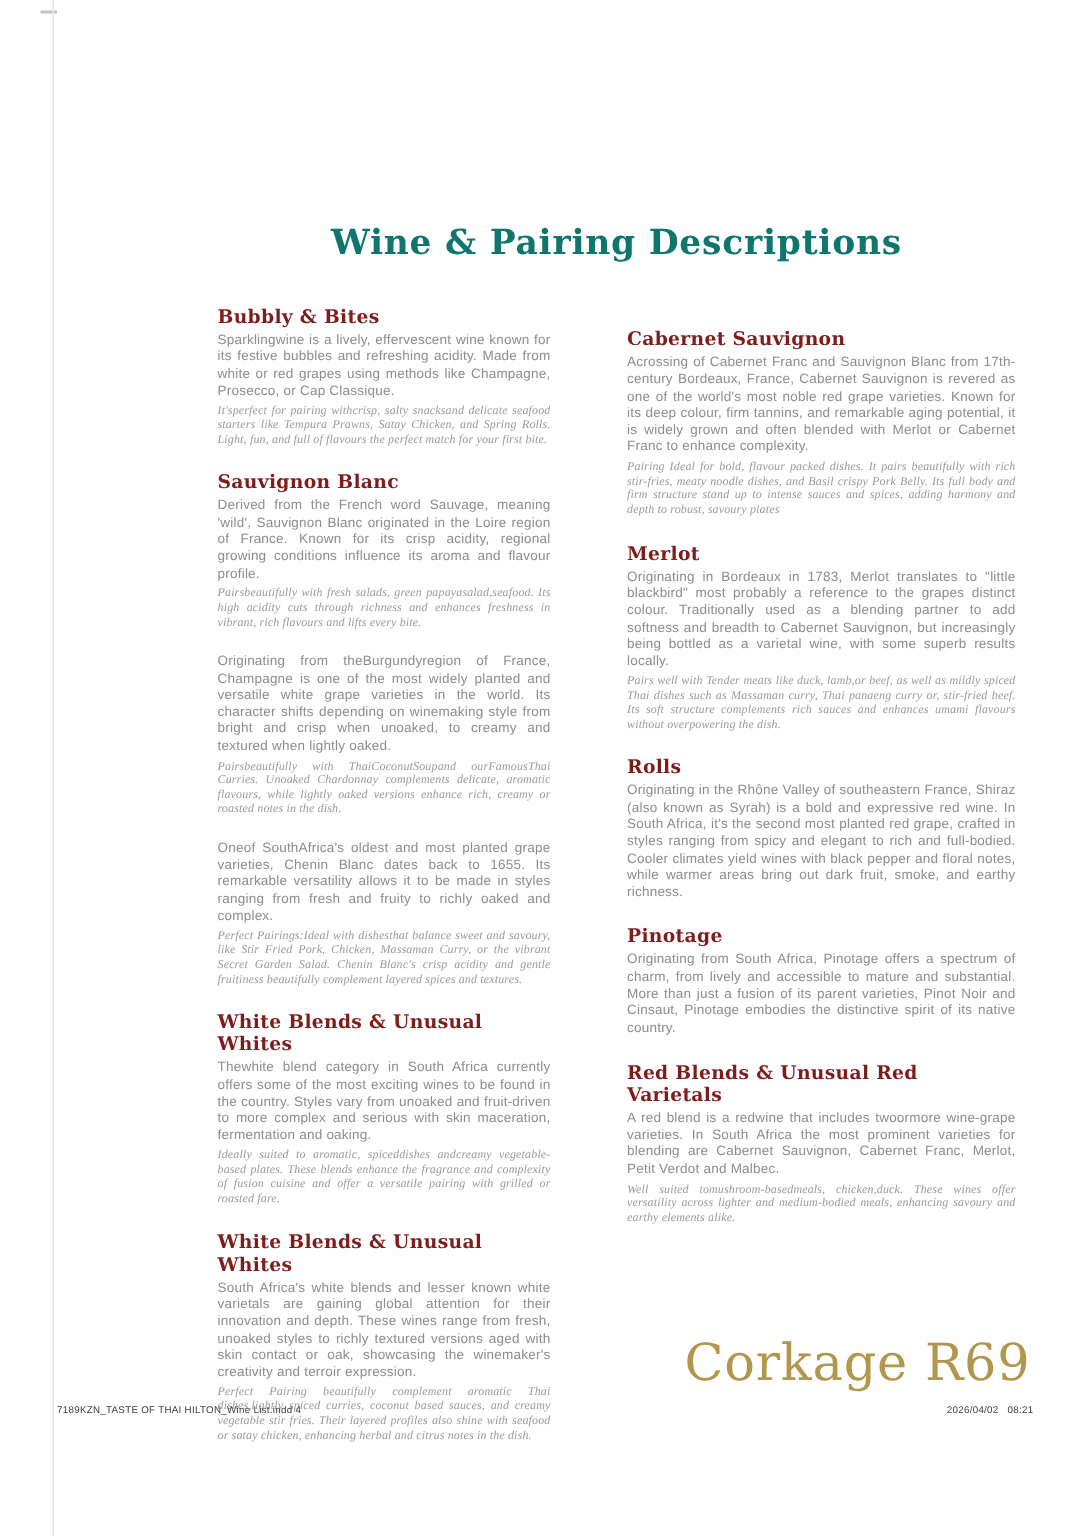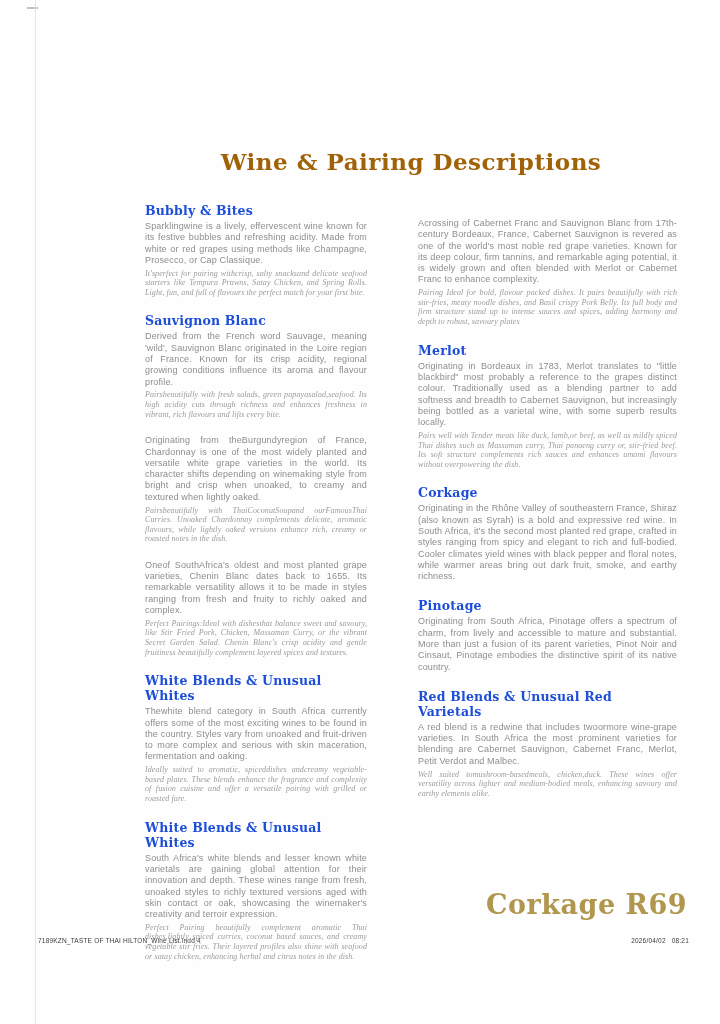--- a/index.html
+++ b/index.html
@@ -26,40 +26,40 @@
   .title {
     position: absolute;
     left: 145px; top: 148px;
     width: 532px;
     margin: 0;
     text-align: center;
     font-family: "DejaVu Serif", serif;
     font-weight: bold;
     font-size: 23px;
     letter-spacing: 0.5px;
-    color: #a16207;
+    color: #0f766e;
   }
   .columns {
     position: absolute;
     left: 145px; top: 203px;
     width: 532px;
     display: flex;
     gap: 51px;
   }
   .col { display: block; }
   .col-left  { width: 222px; }
   .col-right { width: 259px; padding-top: 15px; }
   .wine-section { margin: 0 0 16px 0; }
   .wine-section .heading {
     margin: 0 0 3px 0;
     font-family: "DejaVu Serif", serif;
     font-weight: bold;
     font-size: 12.5px;
     letter-spacing: 0.2px;
-    color: #1d4ed8;
+    color: #7f1d1d;
   }
   .wine-section .body {
     margin: 0;
     font-size: 9px;
     line-height: 11.3px;
     letter-spacing: 0.15px;
     color: #8d8d8d;
     text-align: justify;
   }
   .wine-section .pairing p {
@@ -70,22 +70,22 @@
     letter-spacing: 0.1px;
     color: #9b9b9b;
     text-align: justify;
     font-family: Liberation Serif, serif;
   }
   .corkage {
     position: absolute;
     right: 33px; top: 889px;
     margin: 0;
     font-family: "DejaVu Serif", serif;
-    font-weight: bold;
-    font-size: 27px;
+    font-weight: normal;
+    font-size: 34px;
     letter-spacing: 0.5px;
     color: #b0974d;
   }
   .footer-left {
     position: absolute;
     left: 38px; top: 937px;
     font-size: 6.5px;
     letter-spacing: 0.2px;
     color: #3c3c3c;
   }
@@ -119,21 +119,21 @@
 
   <section class="wine-section">
     <h2 class="heading">Sauvignon Blanc</h2>
     <p class="body">Derived from the French word Sauvage, meaning 'wild', Sauvignon Blanc originated in the Loire region of France. Known for its crisp acidity, regional growing conditions influence its aroma and flavour profile.</p>
     <div class="pairing">
             <p>Pairsbeautifully with fresh salads, green papayasalad,seafood. Its high acidity cuts through richness and enhances freshness in vibrant, rich flavours and lifts every bite.</p>
           </div>
   </section>
 
   <section class="wine-section">
-    <p class="body">Originating from theBurgundyregion of France, Chardonnay is one of the most widely planted and versatile white grape varieties in the world. Its character shifts depending on winemaking style from bright and crisp when unoaked, to creamy and textured when lightly oaked.</p>
+    <p class="body">Originating from theBurgundyregion of France, Champagne is one of the most widely planted and versatile white grape varieties in the world. Its character shifts depending on winemaking style from bright and crisp when unoaked, to creamy and textured when lightly oaked.</p>
     <div class="pairing">
             <p>Pairsbeautifully with ThaiCoconutSoupand ourFamousThai Curries. Unoaked Chardonnay complements delicate, aromatic flavours, while lightly oaked versions enhance rich, creamy or roasted notes in the dish.</p>
           </div>
   </section>
 
   <section class="wine-section">
     <p class="body">Oneof SouthAfrica's oldest and most planted grape varieties, Chenin Blanc dates back to 1655. Its remarkable versatility allows it to be made in styles ranging from fresh and fruity to richly oaked and complex.</p>
     <div class="pairing">
             <p>Perfect Pairings:Ideal with dishesthat balance sweet and savoury, like Stir Fried Pork, Chicken, Massaman Curry, or the vibrant Secret Garden Salad. Chenin Blanc's crisp acidity and gentle fruitiness beautifully complement layered spices and textures.</p>
           </div>
@@ -151,36 +151,37 @@
     <h2 class="heading">White Blends &amp; Unusual Whites</h2>
     <p class="body">South Africa's white blends and lesser known white varietals are gaining global attention for their innovation and depth. These wines range from fresh, unoaked styles to richly textured versions aged with skin contact or oak, showcasing the winemaker's creativity and terroir expression.</p>
     <div class="pairing">
             <p>Perfect Pairing beautifully complement aromatic Thai dishes,lightly spiced curries, coconut based sauces, and creamy vegetable stir fries. Their layered profiles also shine with seafood or satay chicken, enhancing herbal and citrus notes in the dish.</p>
           </div>
   </section>
 
 </div>
     <div class="col col-right" id="col-right">
   <section class="wine-section">
+    <h2 class="heading">Cabernet Sauvignon</h2>
     <p class="body">Acrossing of Cabernet Franc and Sauvignon Blanc from 17th-century Bordeaux, France, Cabernet Sauvignon is revered as one of the world's most noble red grape varieties. Known for its deep colour, firm tannins, and remarkable aging potential, it is widely grown and often blended with Merlot or Cabernet Franc to enhance complexity.</p>
     <div class="pairing">
             <p>Pairing Ideal for bold, flavour packed dishes. It pairs beautifully with rich stir-fries, meaty noodle dishes, and Basil crispy Pork Belly. Its full body and firm structure stand up to intense sauces and spices, adding harmony and depth to robust, savoury plates</p>
           </div>
   </section>
 
   <section class="wine-section">
     <h2 class="heading">Merlot</h2>
     <p class="body">Originating in Bordeaux in 1783, Merlot translates to "little blackbird" most probably a reference to the grapes distinct colour. Traditionally used as a blending partner to add softness and breadth to Cabernet Sauvignon, but increasingly being bottled as a varietal wine, with some superb results locally.</p>
     <div class="pairing">
             <p>Pairs well with Tender meats like duck, lamb,or beef, as well as mildly spiced Thai dishes such as Massaman curry, Thai panaeng curry or, stir-fried beef. Its soft structure complements rich sauces and enhances umami flavours without overpowering the dish.</p>
           </div>
   </section>
 
   <section class="wine-section">
-    <h2 class="heading">Corkage</h2>
+    <h2 class="heading">Rolls</h2>
     <p class="body">Originating in the Rhône Valley of southeastern France, Shiraz (also known as Syrah) is a bold and expressive red wine. In South Africa, it's the second most planted red grape, crafted in styles ranging from spicy and elegant to rich and full-bodied. Cooler climates yield wines with black pepper and floral notes, while warmer areas bring out dark fruit, smoke, and earthy richness.</p>
   </section>
 
   <section class="wine-section">
     <h2 class="heading">Pinotage</h2>
     <p class="body">Originating from South Africa, Pinotage offers a spectrum of charm, from lively and accessible to mature and substantial. More than just a fusion of its parent varieties, Pinot Noir and Cinsaut, Pinotage embodies the distinctive spirit of its native country.</p>
   </section>
 
   <section class="wine-section">
     <h2 class="heading">Red Blends &amp; Unusual Red Varietals</h2>

